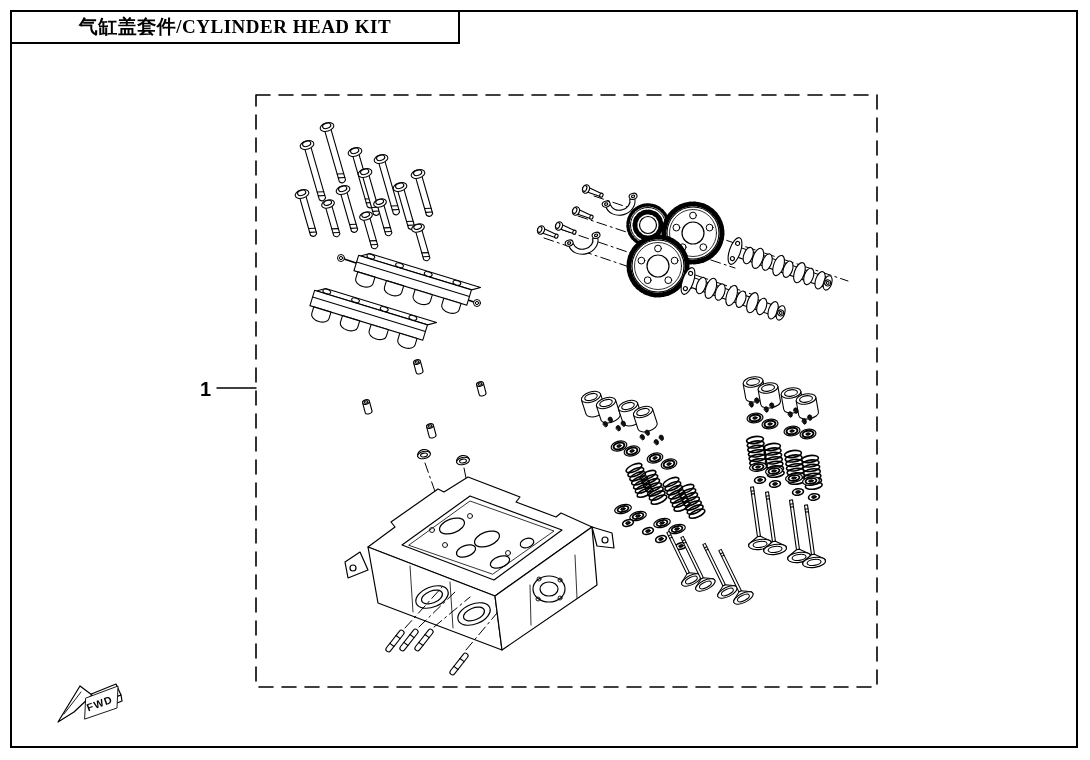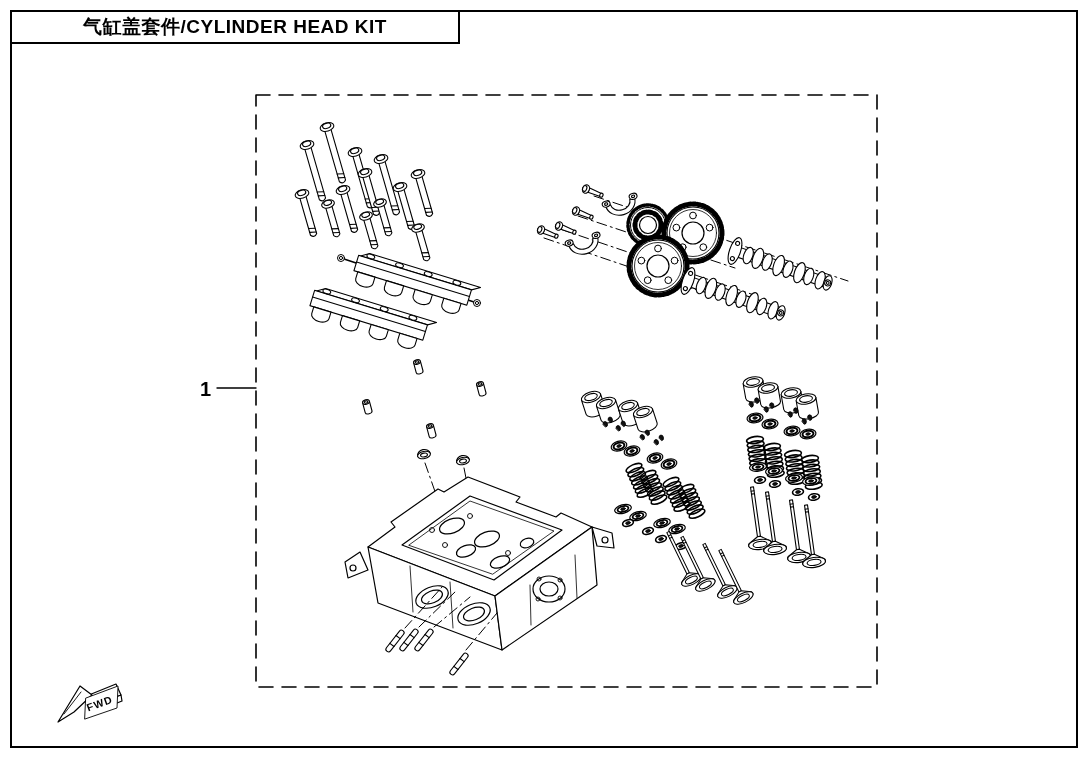--- a/index.html
+++ b/index.html
@@ -12,20 +12,21 @@
   }
   .outer-border{
     position:absolute;left:10px;top:10px;width:1068px;height:738px;
     border:2px solid #000;box-sizing:border-box;
   }
   .title-box{
     position:absolute;left:10px;top:10px;width:450px;height:34px;
     border:2px solid #000;box-sizing:border-box;
     display:flex;align-items:center;justify-content:center;
     background:#fff;
+    font-family:Liberation Serif, serif;
   }
   .title-box span{
     font-size:19px;font-weight:bold;color:#000;letter-spacing:0.5px;
     white-space:nowrap;
   }
   svg.diagram{position:absolute;left:0;top:0;}
   .cl{stroke-dasharray:10 4 2 4;stroke-width:1;}
   .callout-num{font-size:20px;font-weight:bold;fill:#000;stroke:none;font-family:"Liberation Sans",sans-serif;}
   .fwd-text{font-size:10.5px;font-weight:bold;fill:#000;stroke:none;letter-spacing:1px;font-family:"Liberation Sans",sans-serif;}
 </style>

